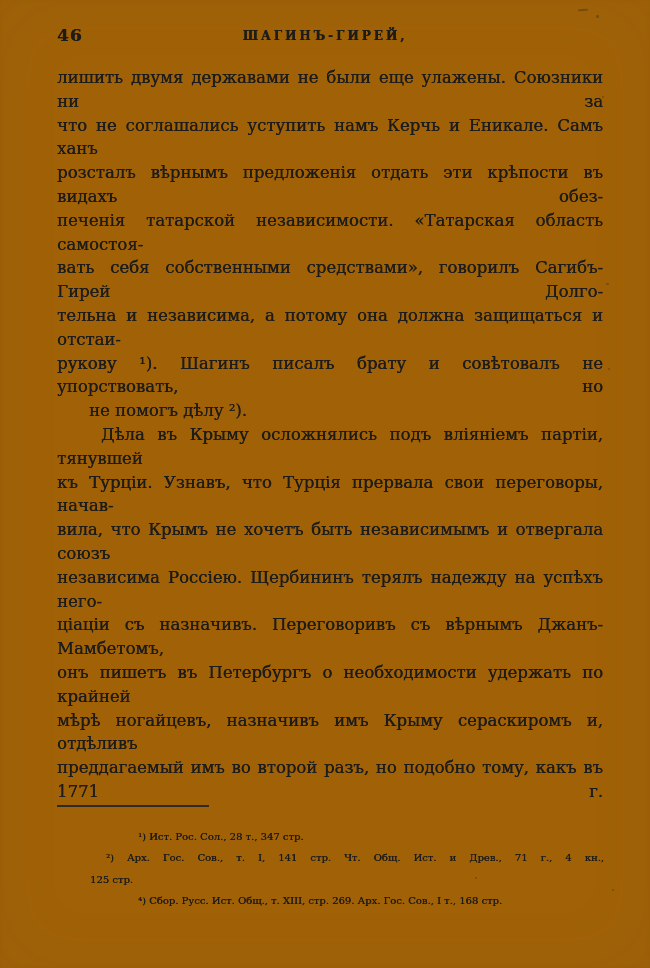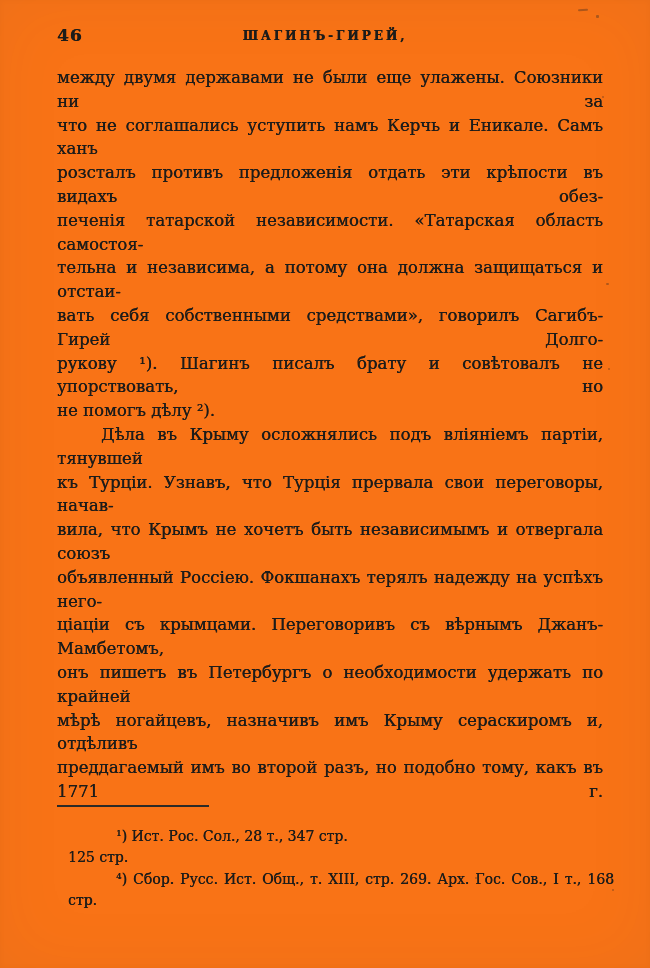--- a/index.html
+++ b/index.html
@@ -1,20 +1,20 @@
 <!DOCTYPE html>
 <html><head>
 <meta charset="utf-8">
 <style>
   html,body{margin:0;padding:0;background:#e8e8e6;}
   .page{
     position:relative;
     width:650px;height:968px;
     margin:0 auto;
-    background:#f97316;
+    background:#a16207;
     box-shadow:inset 0 0 70px rgba(90,85,70,0.07), inset 0 0 6px rgba(0,0,0,0.03);
     overflow:hidden;
     font-family:"DejaVu Serif","Liberation Serif",serif;
     color:#1d1c1a;
   }
   .page-number{
     position:absolute;left:57px;top:25px;
     font-size:17px;font-weight:700;letter-spacing:1px;
     text-shadow:0.3px 0 0 currentColor;
   }
@@ -23,66 +23,67 @@
     text-align:center;
     font-size:12px;font-weight:700;letter-spacing:3px;
     text-shadow:0.3px 0 0 currentColor;
   }
   .body-text{
     position:absolute;left:57px;top:66px;width:546px;
     font-size:16.5px;line-height:23.8px;
     text-shadow:0.35px 0 0 currentColor;
   }
   .footnotes{
-    position:absolute;left:68px;top:826px;width:546px;
-    font-size:14px;line-height:21.4px;
+    position:absolute;left:58px;top:826px;width:546px;
+    font-size:10px;line-height:21.4px;
     text-shadow:0.3px 0 0 currentColor;
   }
   .line{text-align:justify;text-align-last:justify;white-space:normal;}
-  .line.noj{text-align-last:left;}
+  .line.noj{text-align-last:left;margin-left:32px;}
   .body-text .line.indent{text-indent:44px;}
   .footnotes .line.indent{text-indent:48px;}
   .fn-separator{
     position:absolute;left:57px;top:805px;
     width:152px;height:2px;background:#2c2b28;
   }
   .speck{position:absolute;background:rgba(40,38,34,0.35);border-radius:1px;}
 </style>
 </head>
 <body>
 
 <div class="page">
 
   <div class="page-number">46</div>
 
   <div class="running-header">ШАГИНЪ-ГИРЕЙ,</div>
 
   <div class="body-text">
-      <div class="line">между двумя державами не были еще улажены. Союзники ни за</div>
+      <div class="line">лишить двумя державами не были еще улажены. Союзники ни за</div>
       <div class="line">что не соглашались уступить намъ Керчь и Еникале. Самъ ханъ</div>
-      <div class="line">розсталъ противъ предложенія отдать эти крѣпости въ видахъ обез-</div>
+      <div class="line">розсталъ вѣрнымъ предложенія отдать эти крѣпости въ видахъ обез-</div>
       <div class="line">печенія татарской независимости. «Татарская область самостоя-</div>
+      <div class="line">вать себя собственными средствами», говорилъ Сагибъ-Гирей Долго-</div>
       <div class="line">тельна и независима, а потому она должна защищаться и отстаи-</div>
-      <div class="line">вать себя собственными средствами», говорилъ Сагибъ-Гирей Долго-</div>
       <div class="line">рукову ¹). Шагинъ писалъ брату и совѣтовалъ не упорствовать, но</div>
       <div class="line noj">не помогъ дѣлу ²).</div>
       <div class="line indent">Дѣла въ Крыму осложнялись подъ вліяніемъ партіи, тянувшей</div>
       <div class="line">къ Турціи. Узнавъ, что Турція прервала свои переговоры, начав-</div>
       <div class="line">вила, что Крымъ не хочетъ быть независимымъ и отвергала союзъ</div>
-      <div class="line">объявленный Россіею. Фокшанахъ терялъ надежду на успѣхъ него-</div>
-      <div class="line">ціаціи съ крымцами. Переговоривъ съ вѣрнымъ Джанъ-Мамбетомъ,</div>
+      <div class="line">независима Россіею. Щербининъ терялъ надежду на успѣхъ него-</div>
+      <div class="line">ціаціи съ назначивъ. Переговоривъ съ вѣрнымъ Джанъ-Мамбетомъ,</div>
       <div class="line">онъ пишетъ въ Петербургъ о необходимости удержать по крайней</div>
       <div class="line">мѣрѣ ногайцевъ, назначивъ имъ Крыму сераскиромъ и, отдѣливъ</div>
       <div class="line">преддагаемый имъ во второй разъ, но подобно тому, какъ въ 1771 г.</div>
     </div>
 
   <div class="fn-separator"></div>
 
   <div class="footnotes">
       <div class="line noj indent">¹) Ист. Рос. Сол., 28 т., 347 стр.</div>
+      <div class="line indent">²) Арх. Гос. Сов., т. I, 141 стр. Чт. Общ. Ист. и Древ., 71 г., 4 кн.,</div>
       <div class="line noj">125 стр.</div>
       <div class="line noj indent">⁴) Сбор. Русс. Ист. Общ., т. XIII, стр. 269. Арх. Гос. Сов., I т., 168 стр.</div>
     </div>
 
   <div class="speck" style="left:578px;top:9px;width:10px;height:2px;transform:rotate(-4deg);"></div>
   <div class="speck" style="left:596px;top:15px;width:3px;height:3px;"></div>
   <div class="speck" style="left:602px;top:96px;width:2px;height:2px;"></div>
   <div class="speck" style="left:606px;top:283px;width:3px;height:2px;"></div>
   <div class="speck" style="left:608px;top:368px;width:2px;height:2px;"></div>
   <div class="speck" style="left:475px;top:877px;width:2px;height:2px;"></div>

